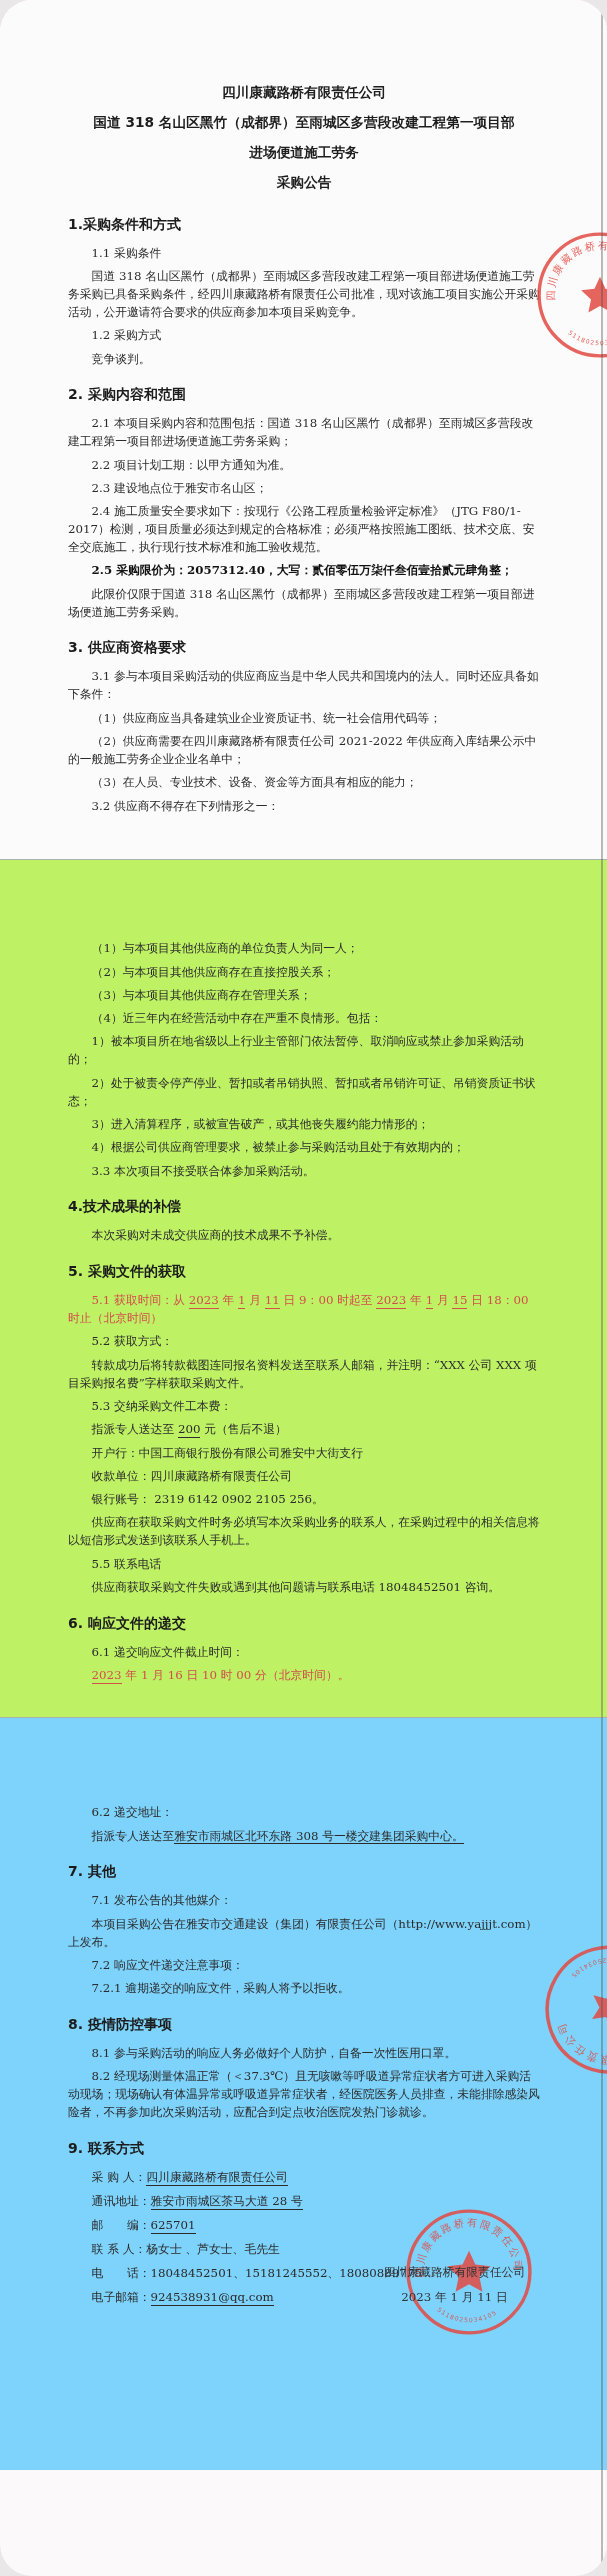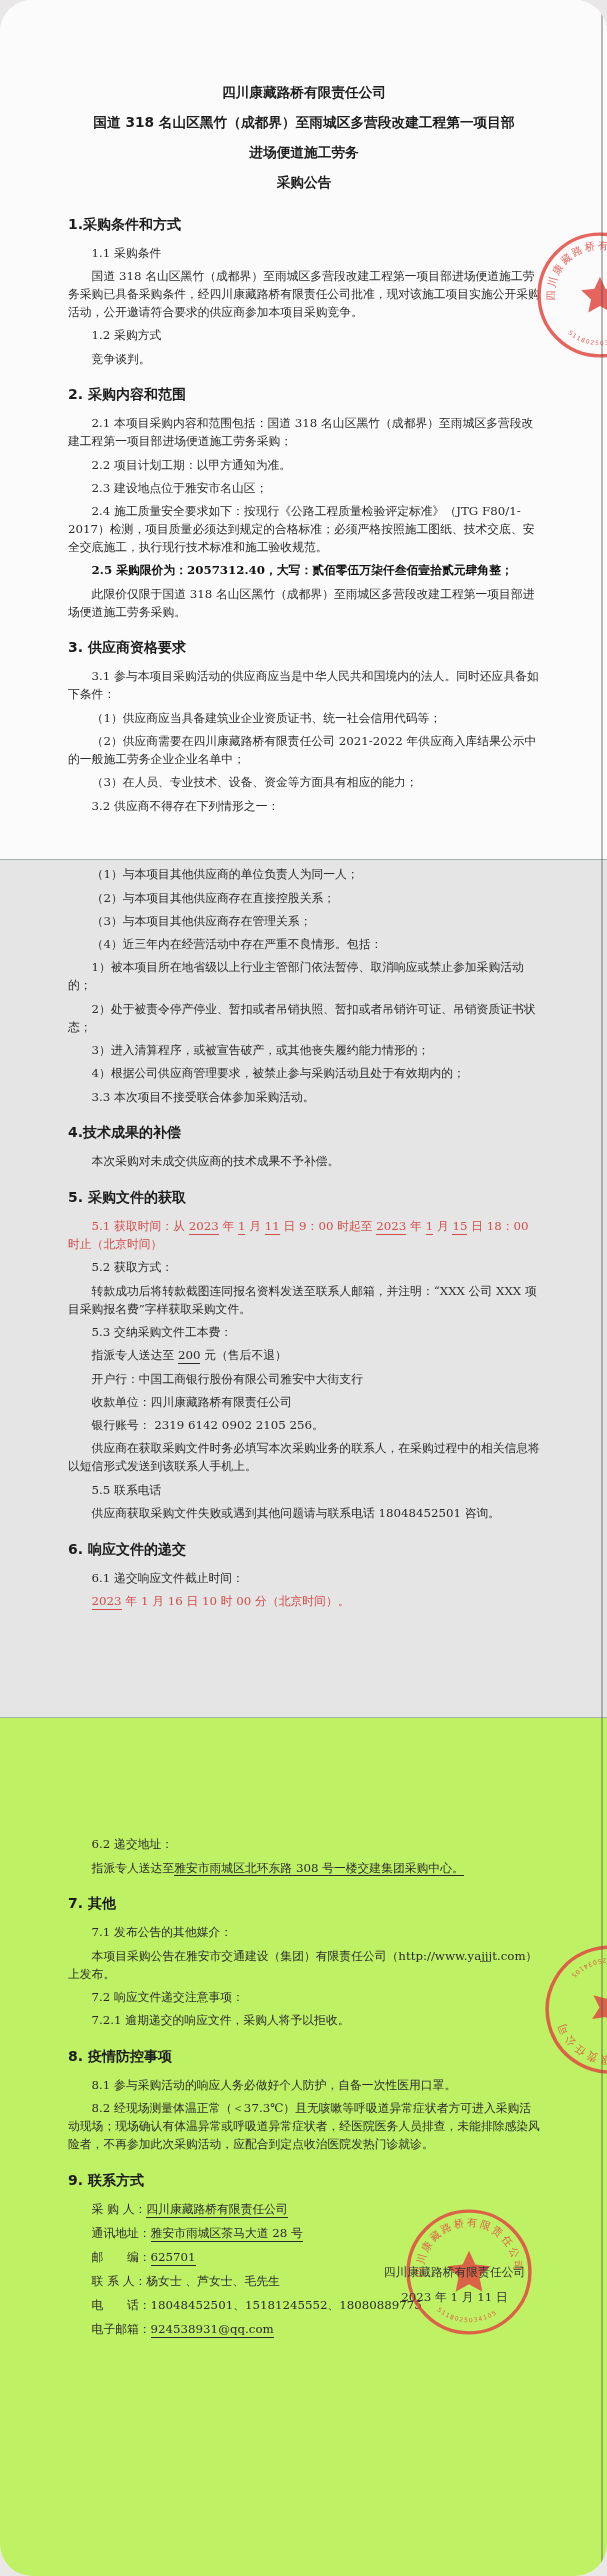--- a/index.html
+++ b/index.html
@@ -5,22 +5,22 @@
   html,body{margin:0;padding:0;background:#e9e7e7;}
   #doc{
     position:relative;width:607px;height:2576px;margin:0 auto;
     overflow:hidden;background:#fbf9f9;
     font-family:"DejaVu Serif","Liberation Serif",serif;
     font-size:11.8px;line-height:18px;color:#2b2b2b;border-radius:32px;
   }
   .page{position:relative;box-sizing:border-box;overflow:hidden;
     padding-left:68px;padding-right:67px;}
   .page-1{height:859px;background:#fcfbfb;padding-top:77px;}
-  .page-2{height:858px;background:#e5e5e5;border-top:0.8px solid #aab3ab;}
-  .page-3{height:859px;background:#bef264;padding-top:112px;border-top:0.8px solid #aab3ab;}
+  .page-2{height:858px;background:#bef264;padding-top:74px;border-top:0.8px solid #aab3ab;}
+  .page-3{height:753px;background:#7dd3fc;padding-top:80px;border-top:0.8px solid #aab3ab;}
   .blk{margin:5.3px 0;}
   .title{text-align:center;font-family:"DejaVu Sans","Liberation Sans",sans-serif;
     font-weight:bold;font-size:13.7px;line-height:30px;margin:0;color:#1e1e1e;}
   .h{font-family:"DejaVu Sans","Liberation Sans",sans-serif;font-weight:bold;
     font-size:14px;line-height:20px;margin:16.7px 0 10px;color:#1c1c1c;}
   .p{text-indent:2em;}
   .pb{text-indent:2em;font-weight:bold;color:#111;}
   .red{text-indent:2em;color:#d24f4b;}
   .kv{text-indent:2em;margin:6px 0;}
   .u{border-bottom:1.1px solid currentColor;padding-bottom:0.8px;}

